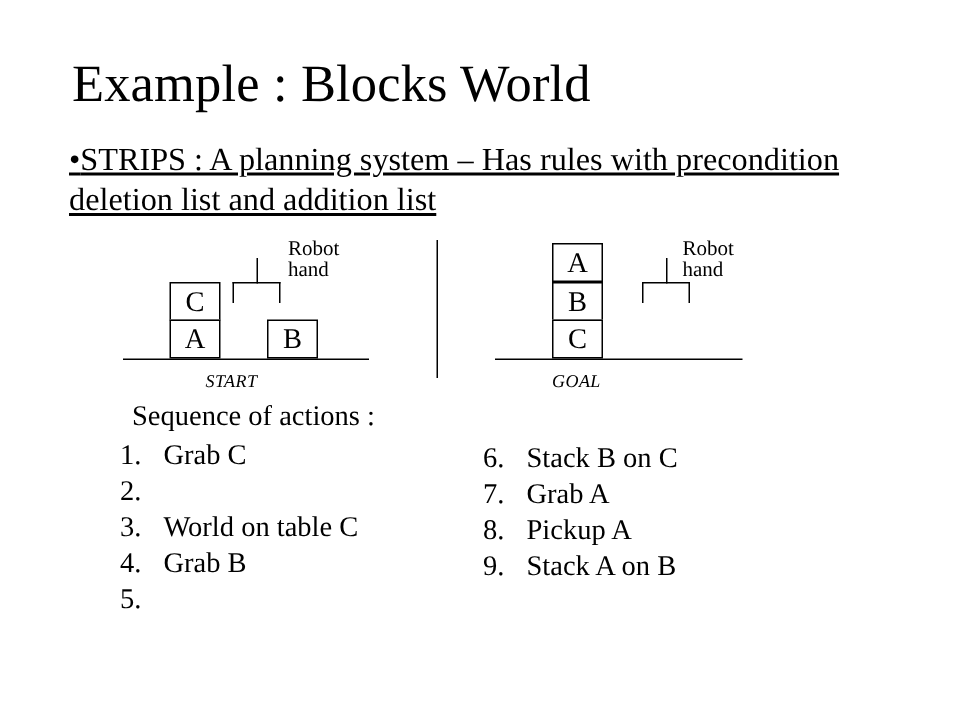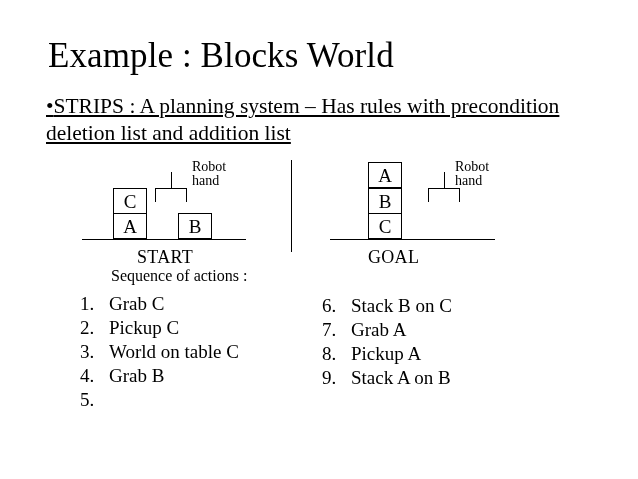--- a/index.html
+++ b/index.html
@@ -81,24 +81,25 @@
   }
 
   .divider-line {
     position: absolute;
     width: 0;
     border-left: 1.8px solid #000000;
   }
 
   .state-label {
     position: absolute;
-    font-size: 18px;
+    font-size: 12px;
     line-height: 1;
     letter-spacing: 0.3px;
     white-space: nowrap;
+    font-style: italic;
   }
 
   
   .gripper {
     position: absolute;
   }
   .gripper .stem {
     position: absolute;
     left: 50%;
     top: 0;
@@ -134,24 +135,23 @@
   .hand-label {
     position: absolute;
     font-size: 14px;
     line-height: 14px;
     white-space: nowrap;
   }
 
   
   .actions-heading {
     position: absolute;
-    font-size: 16px;
+    font-size: 19px;
     line-height: 1;
     white-space: nowrap;
-    margin-left: 23px;
   }
   .action-list {
     position: absolute;
     margin: 0;
     padding: 0;
     list-style: none;
   }
   .action-list li {
     display: flex;
     font-size: 19px;
@@ -237,21 +237,20 @@
 
   <div class="actions-heading" style="left:88px; top:268px;">Sequence of actions :</div>
 
   <ol class="action-list" style="left:80px; top:292px;">
     <li>
       <span class="num">1.</span>
       <span class="txt">Grab C</span>
     </li>
     <li>
       <span class="num">2.</span>
-      <span class="txt">Pickup C</span>
     </li>
     <li>
       <span class="num">3.</span>
       <span class="txt">World on table C</span>
     </li>
     <li>
       <span class="num">4.</span>
       <span class="txt">Grab B</span>
     </li>
     <li>

